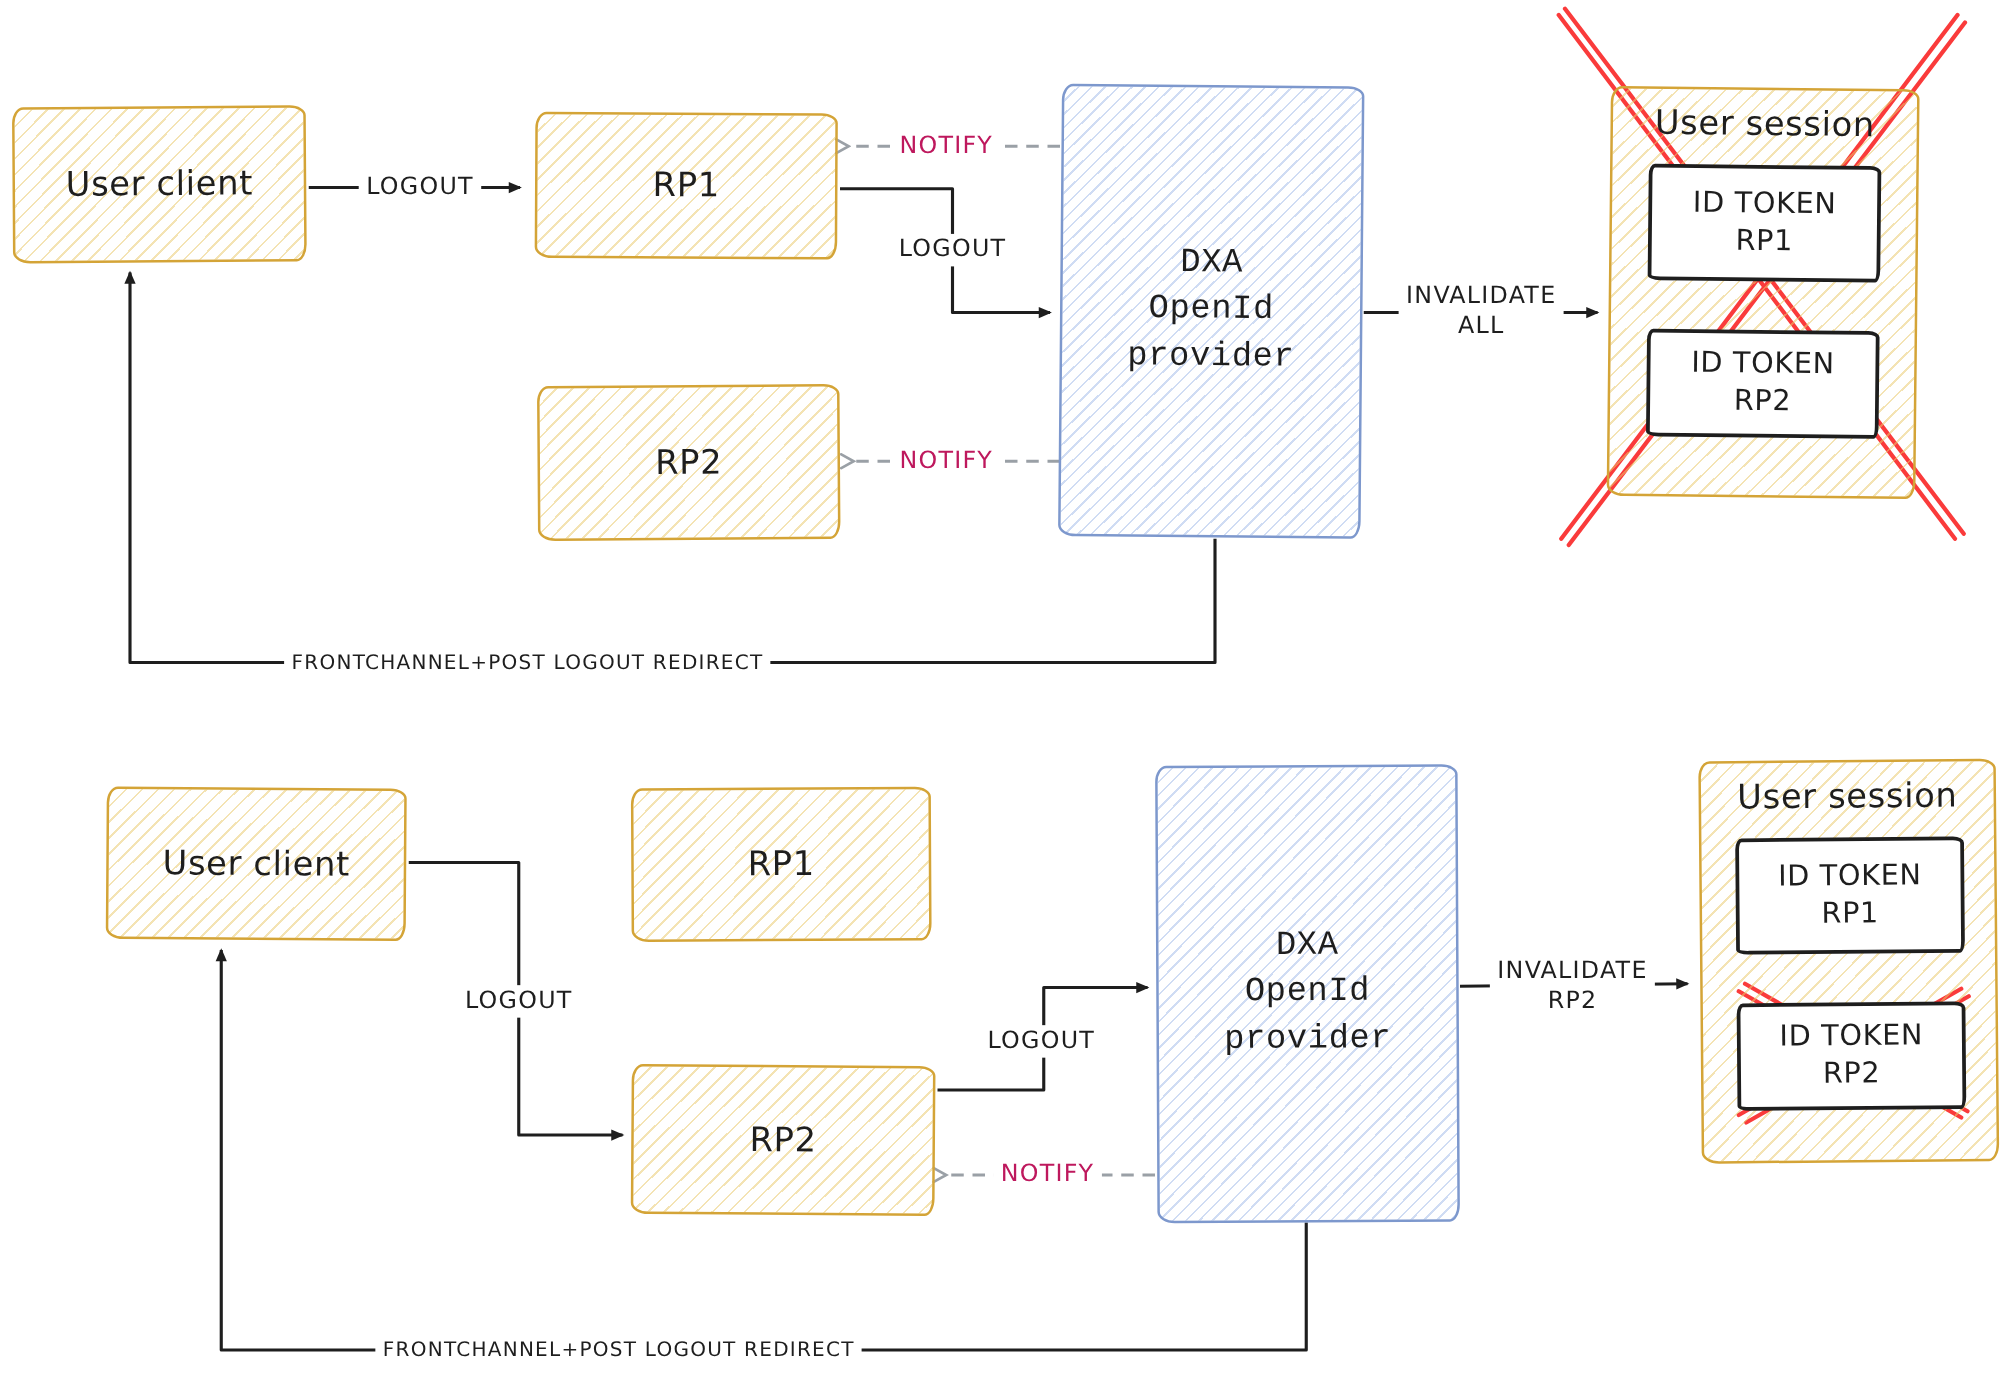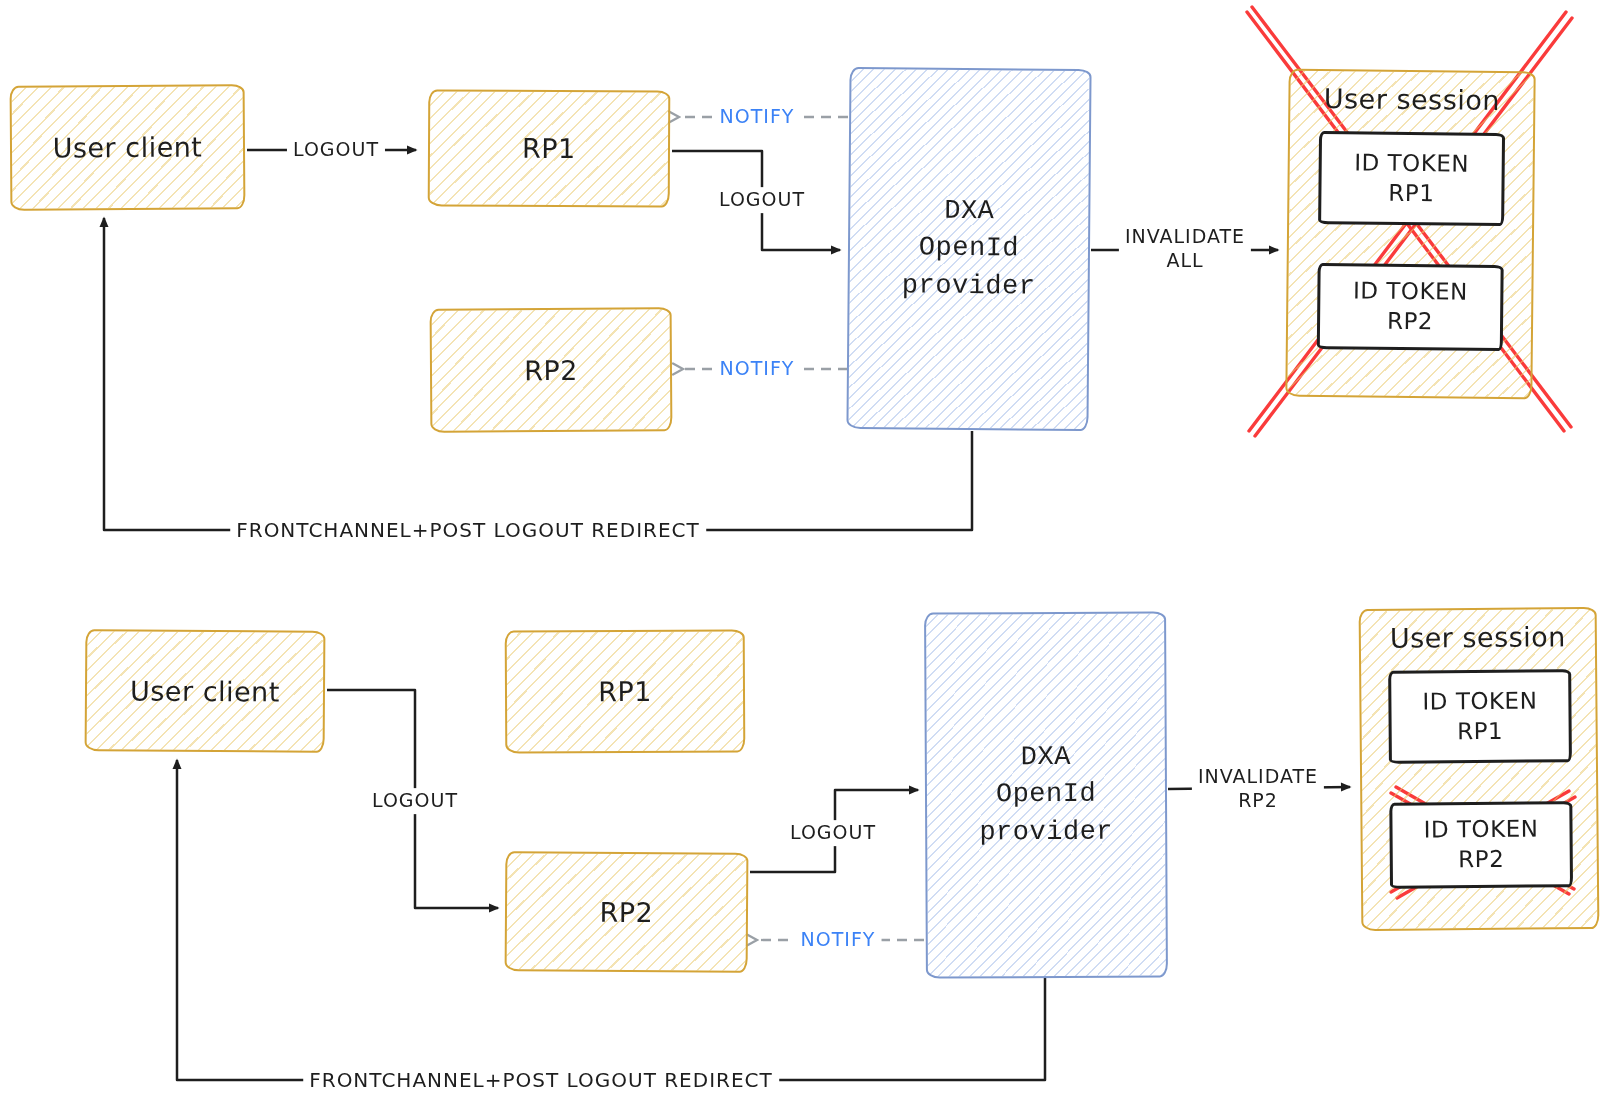--- a/index.html
+++ b/index.html
@@ -26,22 +26,22 @@
     position:absolute;box-sizing:border-box;background:#ffffff;
     border:3px solid #1e1e1e;border-radius:5px 9px 4px 10px / 9px 5px 10px 4px;
     display:flex;flex-direction:column;align-items:center;justify-content:center;
     font-size:23px;line-height:1.3;letter-spacing:.5px;text-align:center;
   }
   .edge-label{
     position:absolute;transform:translate(-50%,-50%);
     background:#ffffff;padding:1px 6px;
     font-size:19px;letter-spacing:1px;white-space:nowrap;text-align:center;line-height:1.25;
   }
-  .edge-label.gray{color:#3b82f6;}
-  .edge-label.big{font-size:20px;margin-left:46px;}
+  .edge-label.gray{color:#be185d;}
+  .edge-label.big{font-size:16px;}
   svg.wires{position:absolute;left:0;top:0;pointer-events:none;}
   .r-n04{transform:rotate(-0.4deg);} .r-p03{transform:rotate(0.3deg);}
   .r-p05{transform:rotate(0.5deg);} .r-p06{transform:rotate(0.6deg);}
   .r-p04{transform:rotate(0.4deg);} .r-n03{transform:rotate(-0.3deg);}
   .r-n05{transform:rotate(-0.5deg);}
 </style>
 </head>
 <body>
 
 <div id="canvas">

